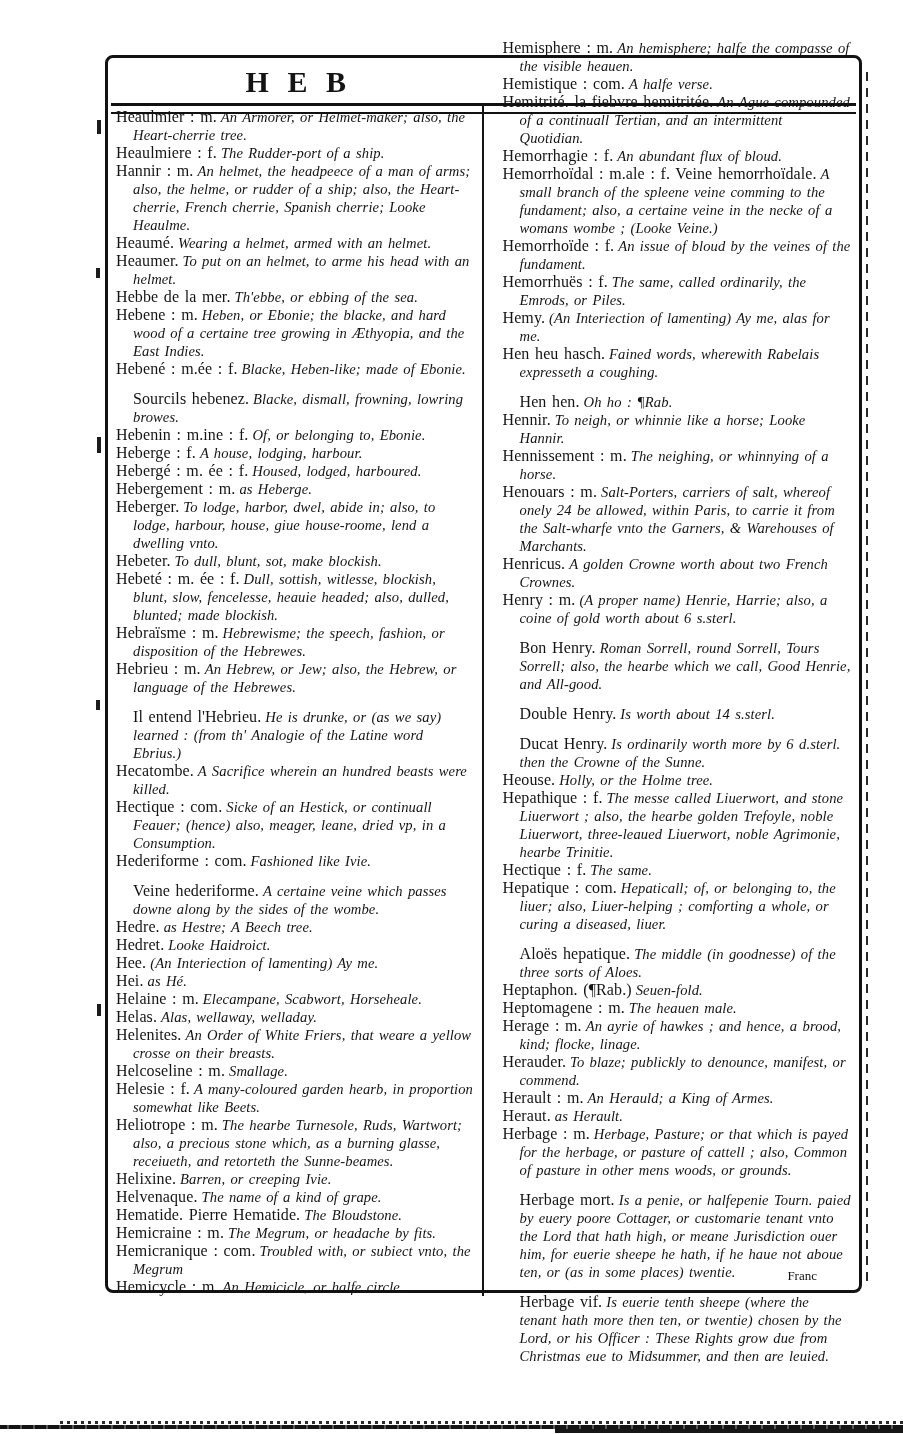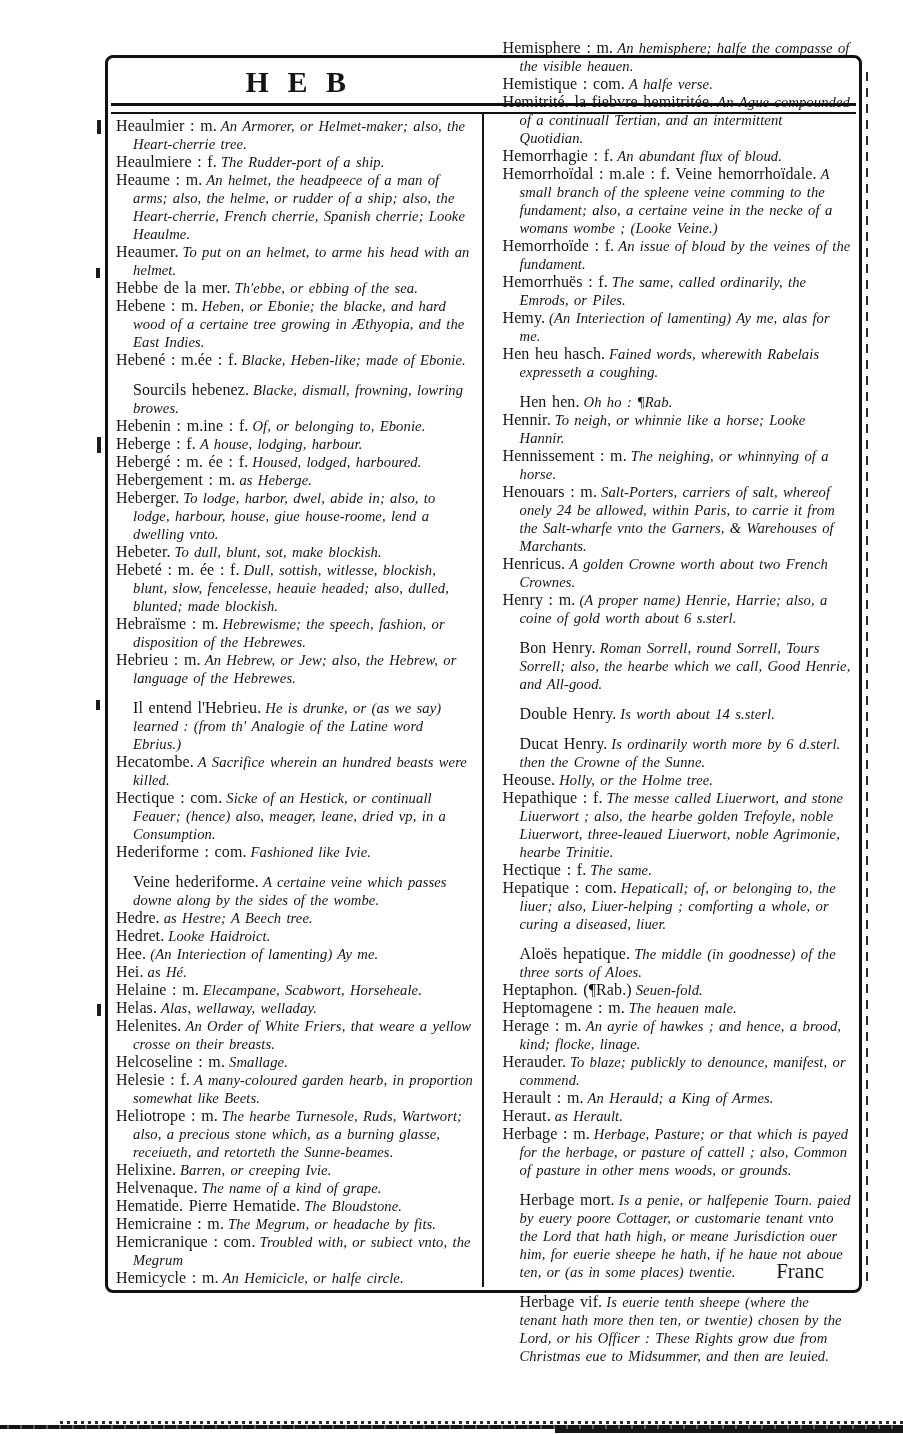--- a/index.html
+++ b/index.html
@@ -24,21 +24,21 @@
     position:absolute;top:53px;left:0;right:0;bottom:2px;display:flex;align-items:center;
   }
   .col{box-sizing:border-box;overflow:hidden;font-size:14.6px;line-height:18px;
        word-spacing:1.5px;letter-spacing:0.1px;}
   .col-left{width:50%;border-right:2px solid #131313;padding:5px 7px 0 8px;}
   .col-right{width:50%;padding:5px 8px 0 19px;font-family:Liberation Serif, serif;}
   .entry{margin:0;padding-left:17px;text-indent:-17px;font-style:italic;}
   .entry.sub{text-indent:0;margin-top:12px;}
   .head{font-style:normal;font-size:16px;margin-right:4px;}
   .catchword{
-    position:absolute;right:35px;bottom:6px;font-style:normal;font-size:21px;
+    position:absolute;right:42px;bottom:6px;font-style:normal;font-size:13px;
   }
   
   .edge-right{
     position:absolute;left:866px;top:72px;width:2px;height:1216px;
     background:repeating-linear-gradient(180deg,#2a2a2a 0 9px,transparent 9px 16px);
   }
   .tick{position:absolute;background:#1c1c1c;}
   .noise-a{
     position:absolute;left:60px;top:1421px;width:843px;height:3px;
     background:repeating-linear-gradient(90deg,#2b2b2b 0 3px,transparent 3px 7px);
@@ -55,21 +55,22 @@
 <div class="frame">
   <div class="running-heads">
     <div class="rh">HEB</div>
   </div>
   <div class="double-rule"></div>
   <div class="columns">
     <div class="col col-left">
 
     <p class="entry"><span class="head">Heaulmier : m.</span><span class="def">An Armorer, or Helmet-maker; also, the Heart-cherrie tree.</span></p>
         <p class="entry"><span class="head">Heaulmiere : f.</span><span class="def">The Rudder-port of a ship.</span></p>
-        <p class="entry"><span class="head">Heaume : m.</span><span class="def">An helmet, the headpeece of a man of arms; also, the helme, or rudder of a ship; also, the Heart-cherrie, French cherrie, Spanish cherrie; Looke Heaulme.</span></p>
+        <p class="entry"><span class="head">Hannir : m.</span><span class="def">An helmet, the headpeece of a man of arms; also, the helme, or rudder of a ship; also, the Heart-cherrie, French cherrie, Spanish cherrie; Looke Heaulme.</span></p>
+        <p class="entry"><span class="head">Heaumé.</span><span class="def">Wearing a helmet, armed with an helmet.</span></p>
         <p class="entry"><span class="head">Heaumer.</span><span class="def">To put on an helmet, to arme his head with an helmet.</span></p>
         <p class="entry"><span class="head">Hebbe de la mer.</span><span class="def">Th'ebbe, or ebbing of the sea.</span></p>
         <p class="entry"><span class="head">Hebene : m.</span><span class="def">Heben, or Ebonie; the blacke, and hard wood of a certaine tree growing in Æthyopia, and the East Indies.</span></p>
         <p class="entry"><span class="head">Hebené : m.ée : f.</span><span class="def">Blacke, Heben-like; made of Ebonie.</span></p>
         <p class="entry sub"><span class="head">Sourcils hebenez.</span><span class="def">Blacke, dismall, frowning, lowring browes.</span></p>
         <p class="entry"><span class="head">Hebenin : m.ine : f.</span><span class="def">Of, or belonging to, Ebonie.</span></p>
         <p class="entry"><span class="head">Heberge : f.</span><span class="def">A house, lodging, harbour.</span></p>
         <p class="entry"><span class="head">Hebergé : m. ée : f.</span><span class="def">Housed, lodged, harboured.</span></p>
         <p class="entry"><span class="head">Hebergement : m.</span><span class="def">as Heberge.</span></p>
         <p class="entry"><span class="head">Heberger.</span><span class="def">To lodge, harbor, dwel, abide in; also, to lodge, harbour, house, giue house-roome, lend a dwelling vnto.</span></p>

